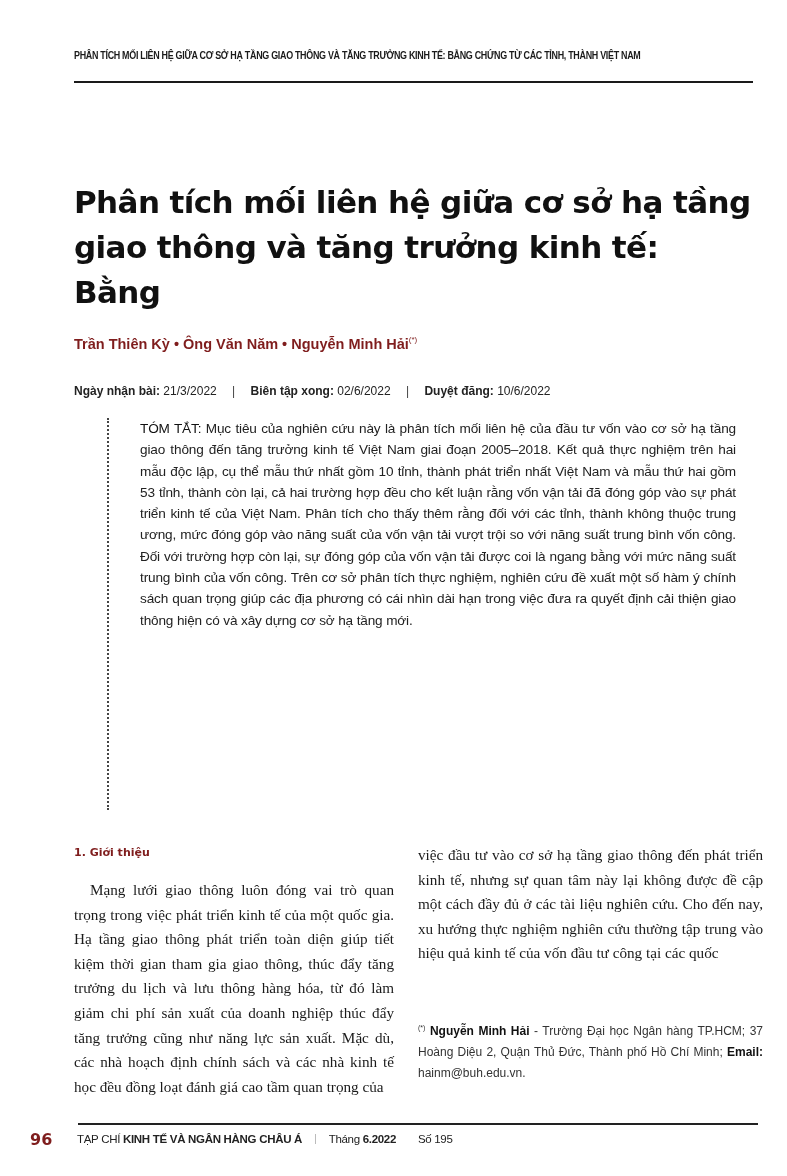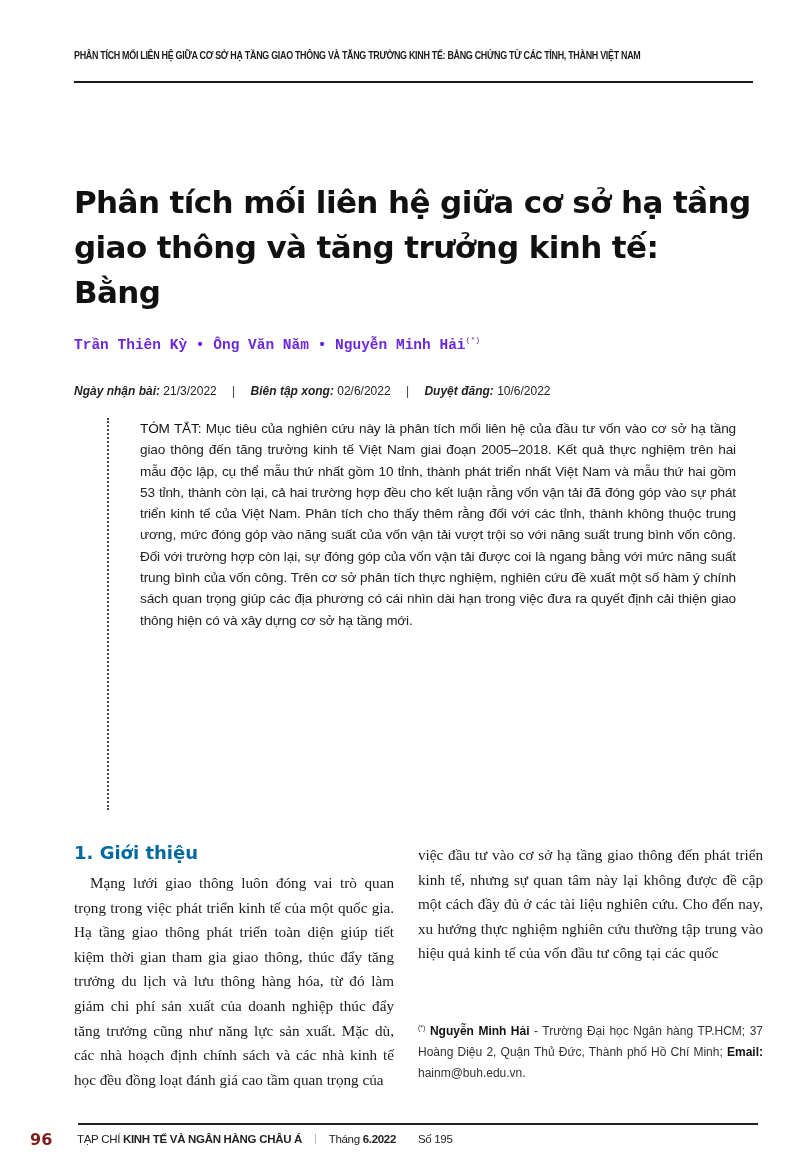--- a/index.html
+++ b/index.html
@@ -18,31 +18,31 @@
     }
 
     .title {
       position: absolute; left: 74px; top: 180px; width: 680px;
       font-family: "DejaVu Sans", sans-serif; font-weight: 700;
       font-size: 31px; line-height: 45px; letter-spacing: -0.6px; color: #111;
     }
 
     .authors {
       position: absolute; left: 74px; top: 335px;
-      font-family: Liberation Mono, monospace; font-weight: 700;
-      font-size: 14.5px; color: #6d28d9; white-space: nowrap;
+      font-family: Liberation Sans, sans-serif; font-weight: 700;
+      font-size: 14.5px; color: #7f1d1d; white-space: nowrap;
     }
     .authors sup { font-size: 8px; font-weight: 400; vertical-align: 7px; }
 
     .dates {
       position: absolute; left: 74px; top: 384px;
       font-family: "Liberation Sans", sans-serif;
       font-size: 12px; color: #222; white-space: nowrap;
     }
-    .dates b { font-weight: 700; font-style: italic; }
+    .dates b { font-weight: 700; }
     .dates .sep { display: inline-block; margin: 0 12px; color: #444; }
 
     .abstract-rule {
       position: absolute; left: 107px; top: 418px; width: 0; height: 392px;
       border-left: 2px dotted #444;
     }
 
     .abstract {
       position: absolute; left: 140px; top: 418px; width: 596px;
       font-family: "Liberation Sans", sans-serif;
@@ -51,21 +51,21 @@
     }
     .abstract b { font-weight: 400; color: #111; }
     .abstract p.kw { margin-top: 14px; }
     .abstract p.jel { margin-top: 14px; }
 
     .col-left {
       position: absolute; left: 74px; top: 842px; width: 320px;
     }
     .section-heading {
       font-family: "DejaVu Sans", sans-serif; font-weight: 700;
-      font-size: 18px; line-height: 22px; color: #0369a1; margin-bottom: 7px;
+      font-size: 11px; line-height: 22px; color: #7f1d1d; margin-bottom: 14px;
     }
     .body-text {
       font-family: "Liberation Serif", serif;
       font-size: 15.2px; line-height: 24.6px; color: #1a1a1a;
       text-align: justify;
     }
     .col-left .body-text { text-indent: 16px; }
 
     .col-right {
       position: absolute; left: 418px; top: 843px; width: 345px;

